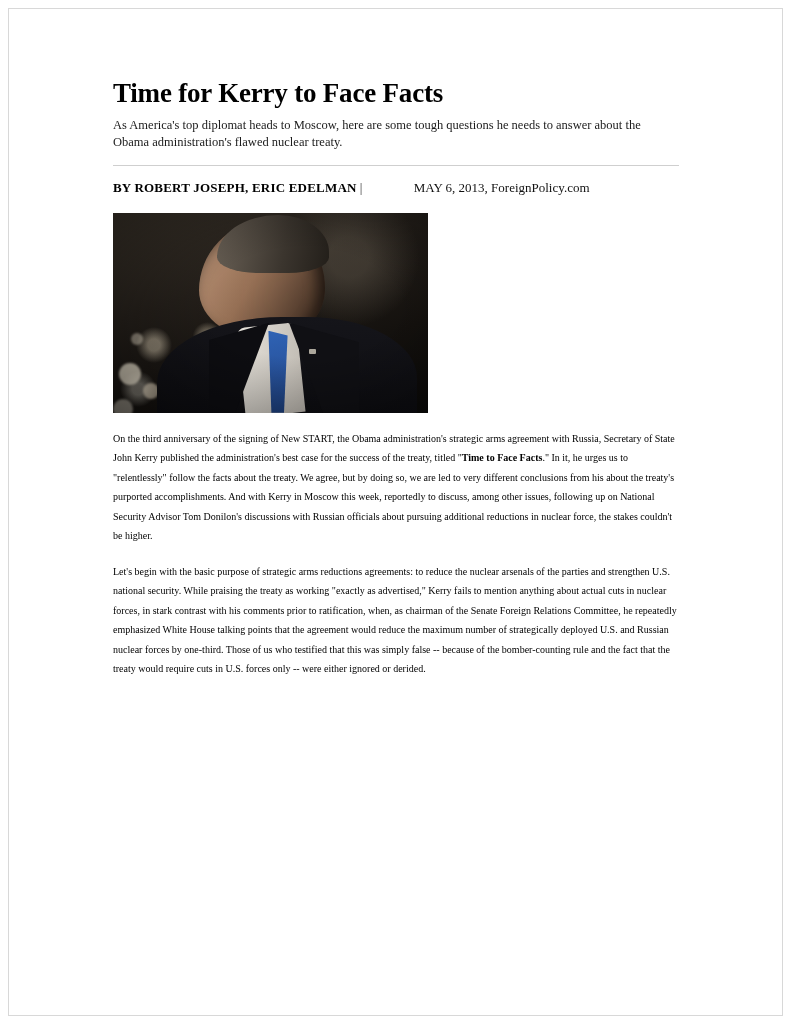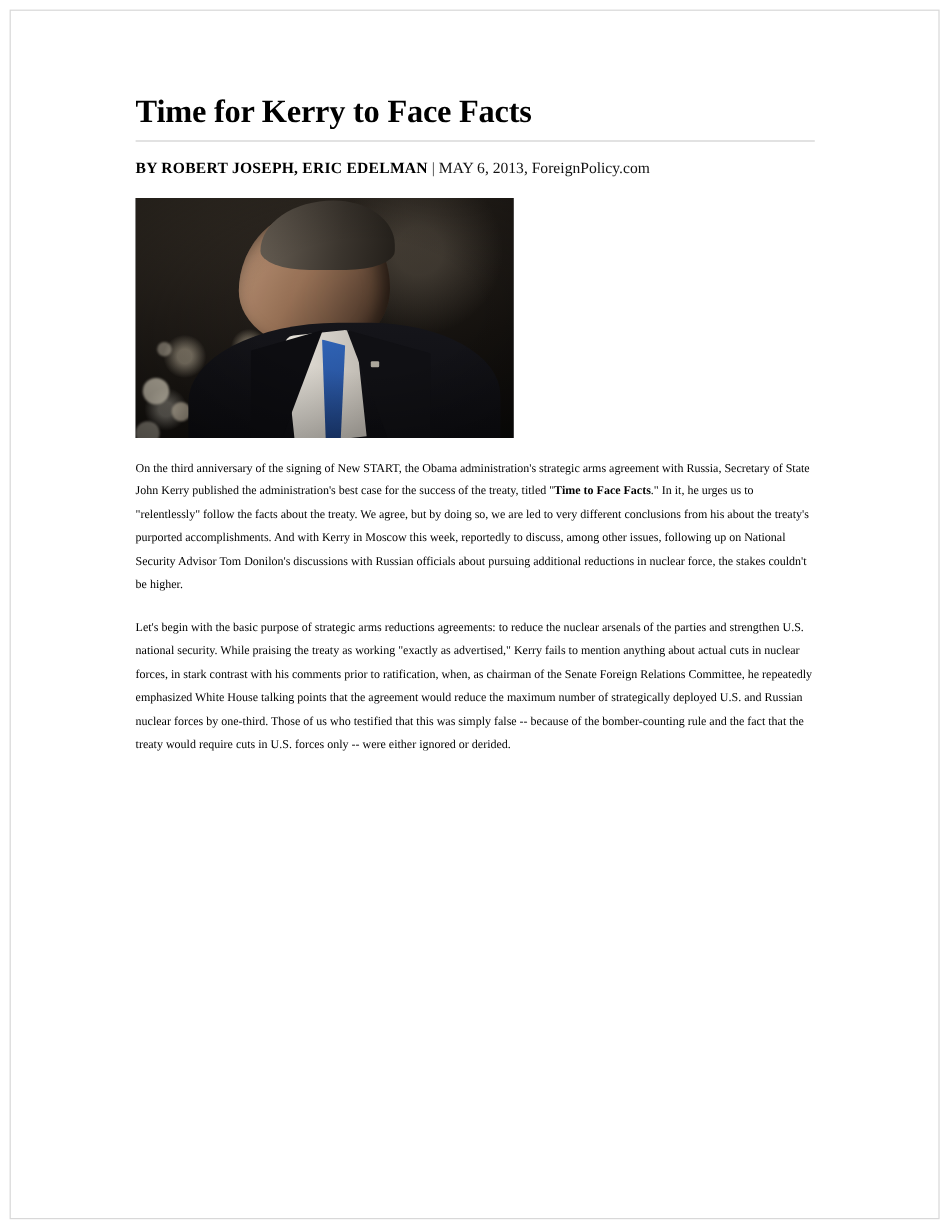--- a/index.html
+++ b/index.html
@@ -68,20 +68,21 @@
   }
   .byline .authors {
     font-weight: bold;
     letter-spacing: 0.2px;
   }
   .byline .sep {
     color: #333;
   }
   .byline .meta {
     color: #111;
+    margin-left: 48px;
   }
   .photo {
     width: 315px;
     height: 200px;
     margin: 0 0 16px 0;
     position: relative;
     overflow: hidden;
     background: #0a0a0c;
   }
   
@@ -197,20 +198,21 @@
 </head>
 <body>
 
 <div class="page">
   <div class="page-border"></div>
 
   <div class="content">
 
     <h1 class="title">Time for Kerry to Face Facts</h1>
 
+    <p class="deck">As America's top diplomat heads to Moscow, here are some tough questions he needs to answer about the Obama administration's flawed nuclear treaty.</p>
 
     <hr class="rule">
 
     <div class="byline">
       <span class="authors">BY ROBERT JOSEPH, ERIC EDELMAN</span>
       <span class="sep">|</span>
       <span class="meta">MAY 6, 2013, ForeignPolicy.com</span>
     </div>
 
     <div class="photo" aria-label="Portrait of John Kerry in profile wearing a dark suit and blue tie against a dark background with light bokeh">

